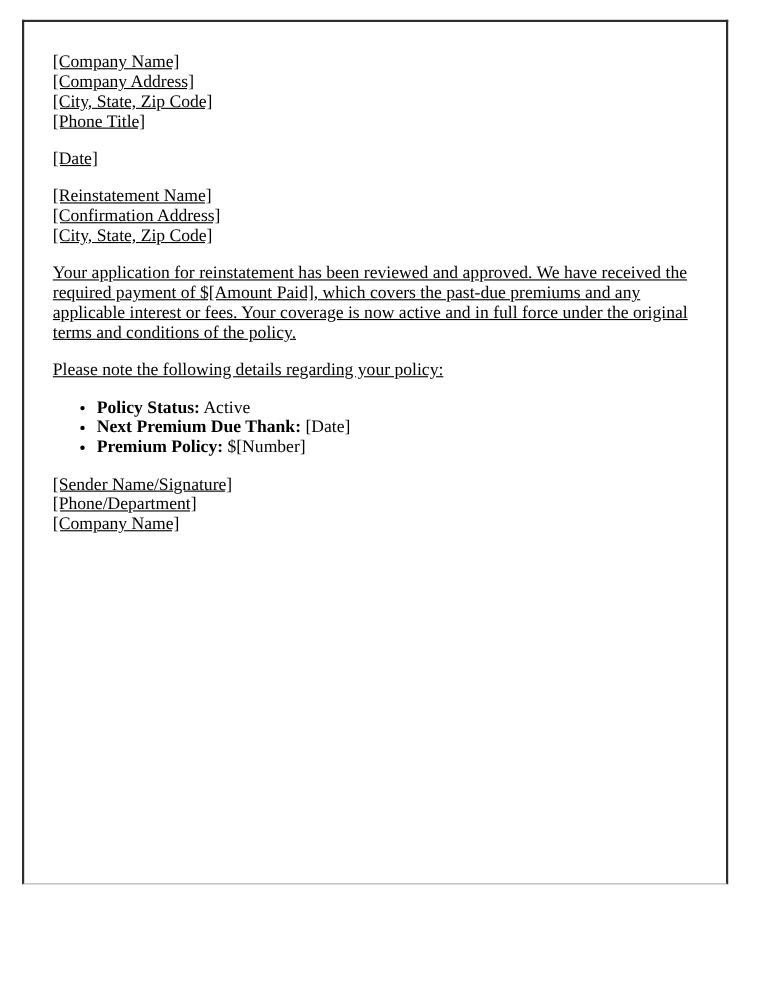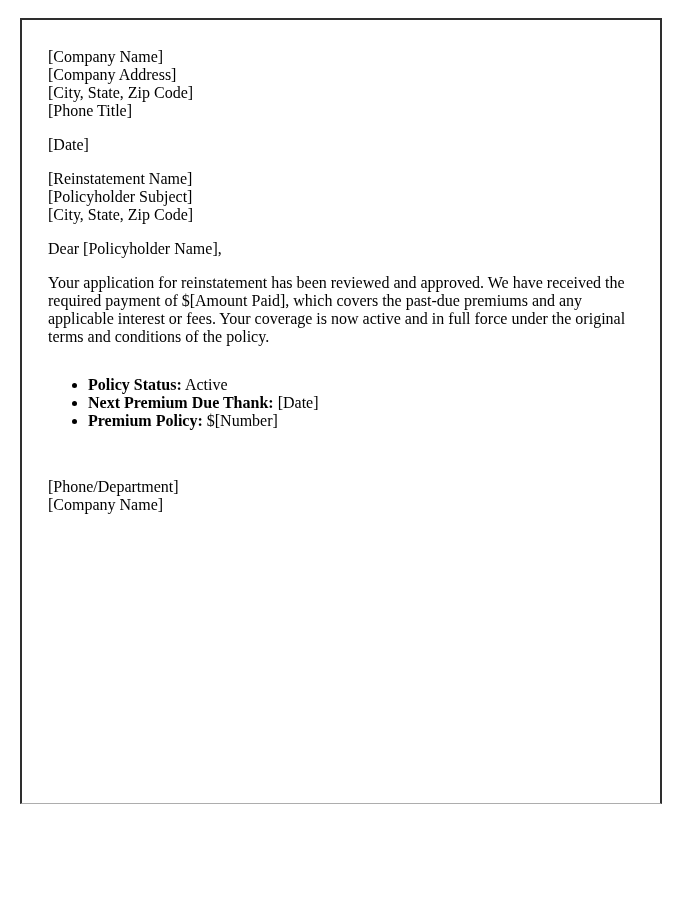--- a/index.html
+++ b/index.html
@@ -26,23 +26,24 @@
     border-bottom: 1px solid #adadad;
     padding: 12px 26px 0 26px;
     overflow: hidden;
     background: #ffffff;
     color: #000000;
     font-size: 16px;
     line-height: 18px;
   }
   .page p {
     margin: 16px 0;
+    text-decoration: underline;
   }
   .page ul {
-    margin: 30px 0;
+    margin: 16px 0;
     padding-left: 40px;
     list-style-type: disc;
   }
   .page li {
     line-height: 18px;
   }
   .bold {
     font-weight: bold;
   }
 </style>
@@ -56,41 +57,41 @@
       <span>[Company Name]</span><br>
       <span>[Company Address]</span><br>
       <span>[City, State, Zip Code]</span><br>
       <span>[Phone Title]</span>
     </p>
 
     <p>[Date]</p>
 
     <p>
       <span>[Reinstatement Name]</span><br>
-      <span>[Policyholder Subject]</span><br>
+      <span>[Confirmation Address]</span><br>
       <span>[City, State, Zip Code]</span>
     </p>
 
 
-    <p>Dear [Policyholder Name],</p>
 
 
     <p>Your application for reinstatement has been reviewed and approved. We have received the required payment of $[Amount Paid], which covers the past-due premiums and any applicable interest or fees. Your coverage is now active and in full force under the original terms and conditions of the policy.</p>
 
+    <p>Please note the following details regarding your policy:</p>
 
     <ul>
       <li><span class="bold">Policy Status:</span><span> Active</span></li>
       <li><span class="bold">Next Premium Due Thank:</span><span> [Date]</span></li>
       <li><span class="bold">Premium Policy:</span><span> $[Number]</span></li>
     </ul>
 
 
 
 
 
     <p>
-      <br>
+      <span>[Sender Name/Signature]</span><br>
       <span>[Phone/Department]</span><br>
       <span>[Company Name]</span>
     </p>
 
   </div>
 </div>
 
 </body></html>

